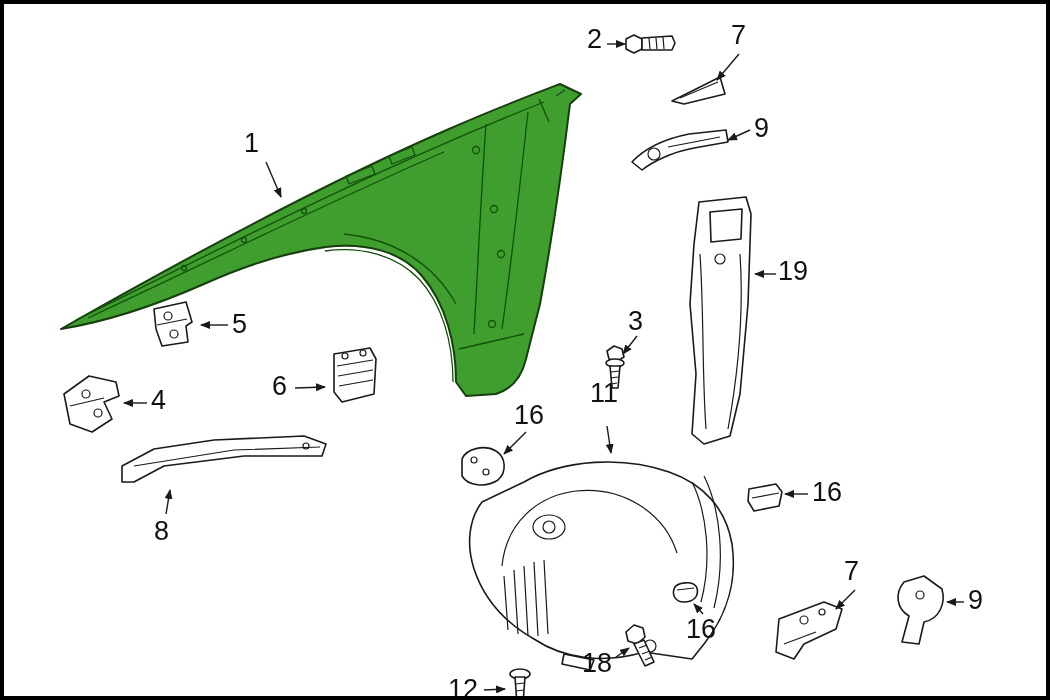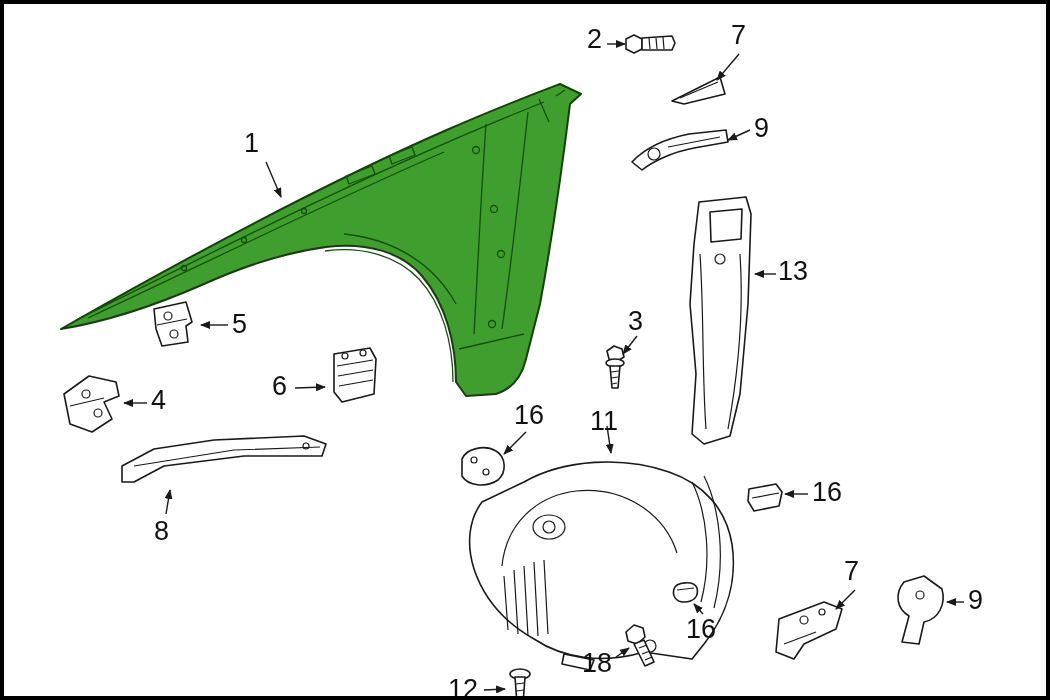--- a/index.html
+++ b/index.html
@@ -210,22 +210,22 @@
 
   <div class="callout" style="left:240px;top:126px">1</div>
   <div class="callout" style="left:583px;top:22px">2</div>
   <div class="callout" style="left:624px;top:304px">3</div>
   <div class="callout" style="left:147px;top:383px">4</div>
   <div class="callout" style="left:228px;top:307px">5</div>
   <div class="callout" style="left:268px;top:369px">6</div>
   <div class="callout" style="left:727px;top:18px">7</div>
   <div class="callout" style="left:150px;top:514px">8</div>
   <div class="callout" style="left:750px;top:111px">9</div>
-  <div class="callout" style="left:774px;top:254px">13</div>
-  <div class="callout" style="left:586px;top:404px">11</div>
+  <div class="callout" style="left:774px;top:254px">19</div>
+  <div class="callout" style="left:586px;top:376px">11</div>
   <div class="callout" style="left:444px;top:672px">12</div>
   <div class="callout" style="left:682px;top:612px">16</div>
   <div class="callout" style="left:808px;top:475px">16</div>
   <div class="callout" style="left:964px;top:583px">9</div>
   <div class="callout" style="left:510px;top:398px">16</div>
   <div class="callout" style="left:840px;top:554px">7</div>
   <div class="callout" style="left:578px;top:646px">18</div>
 
 </div>
 

